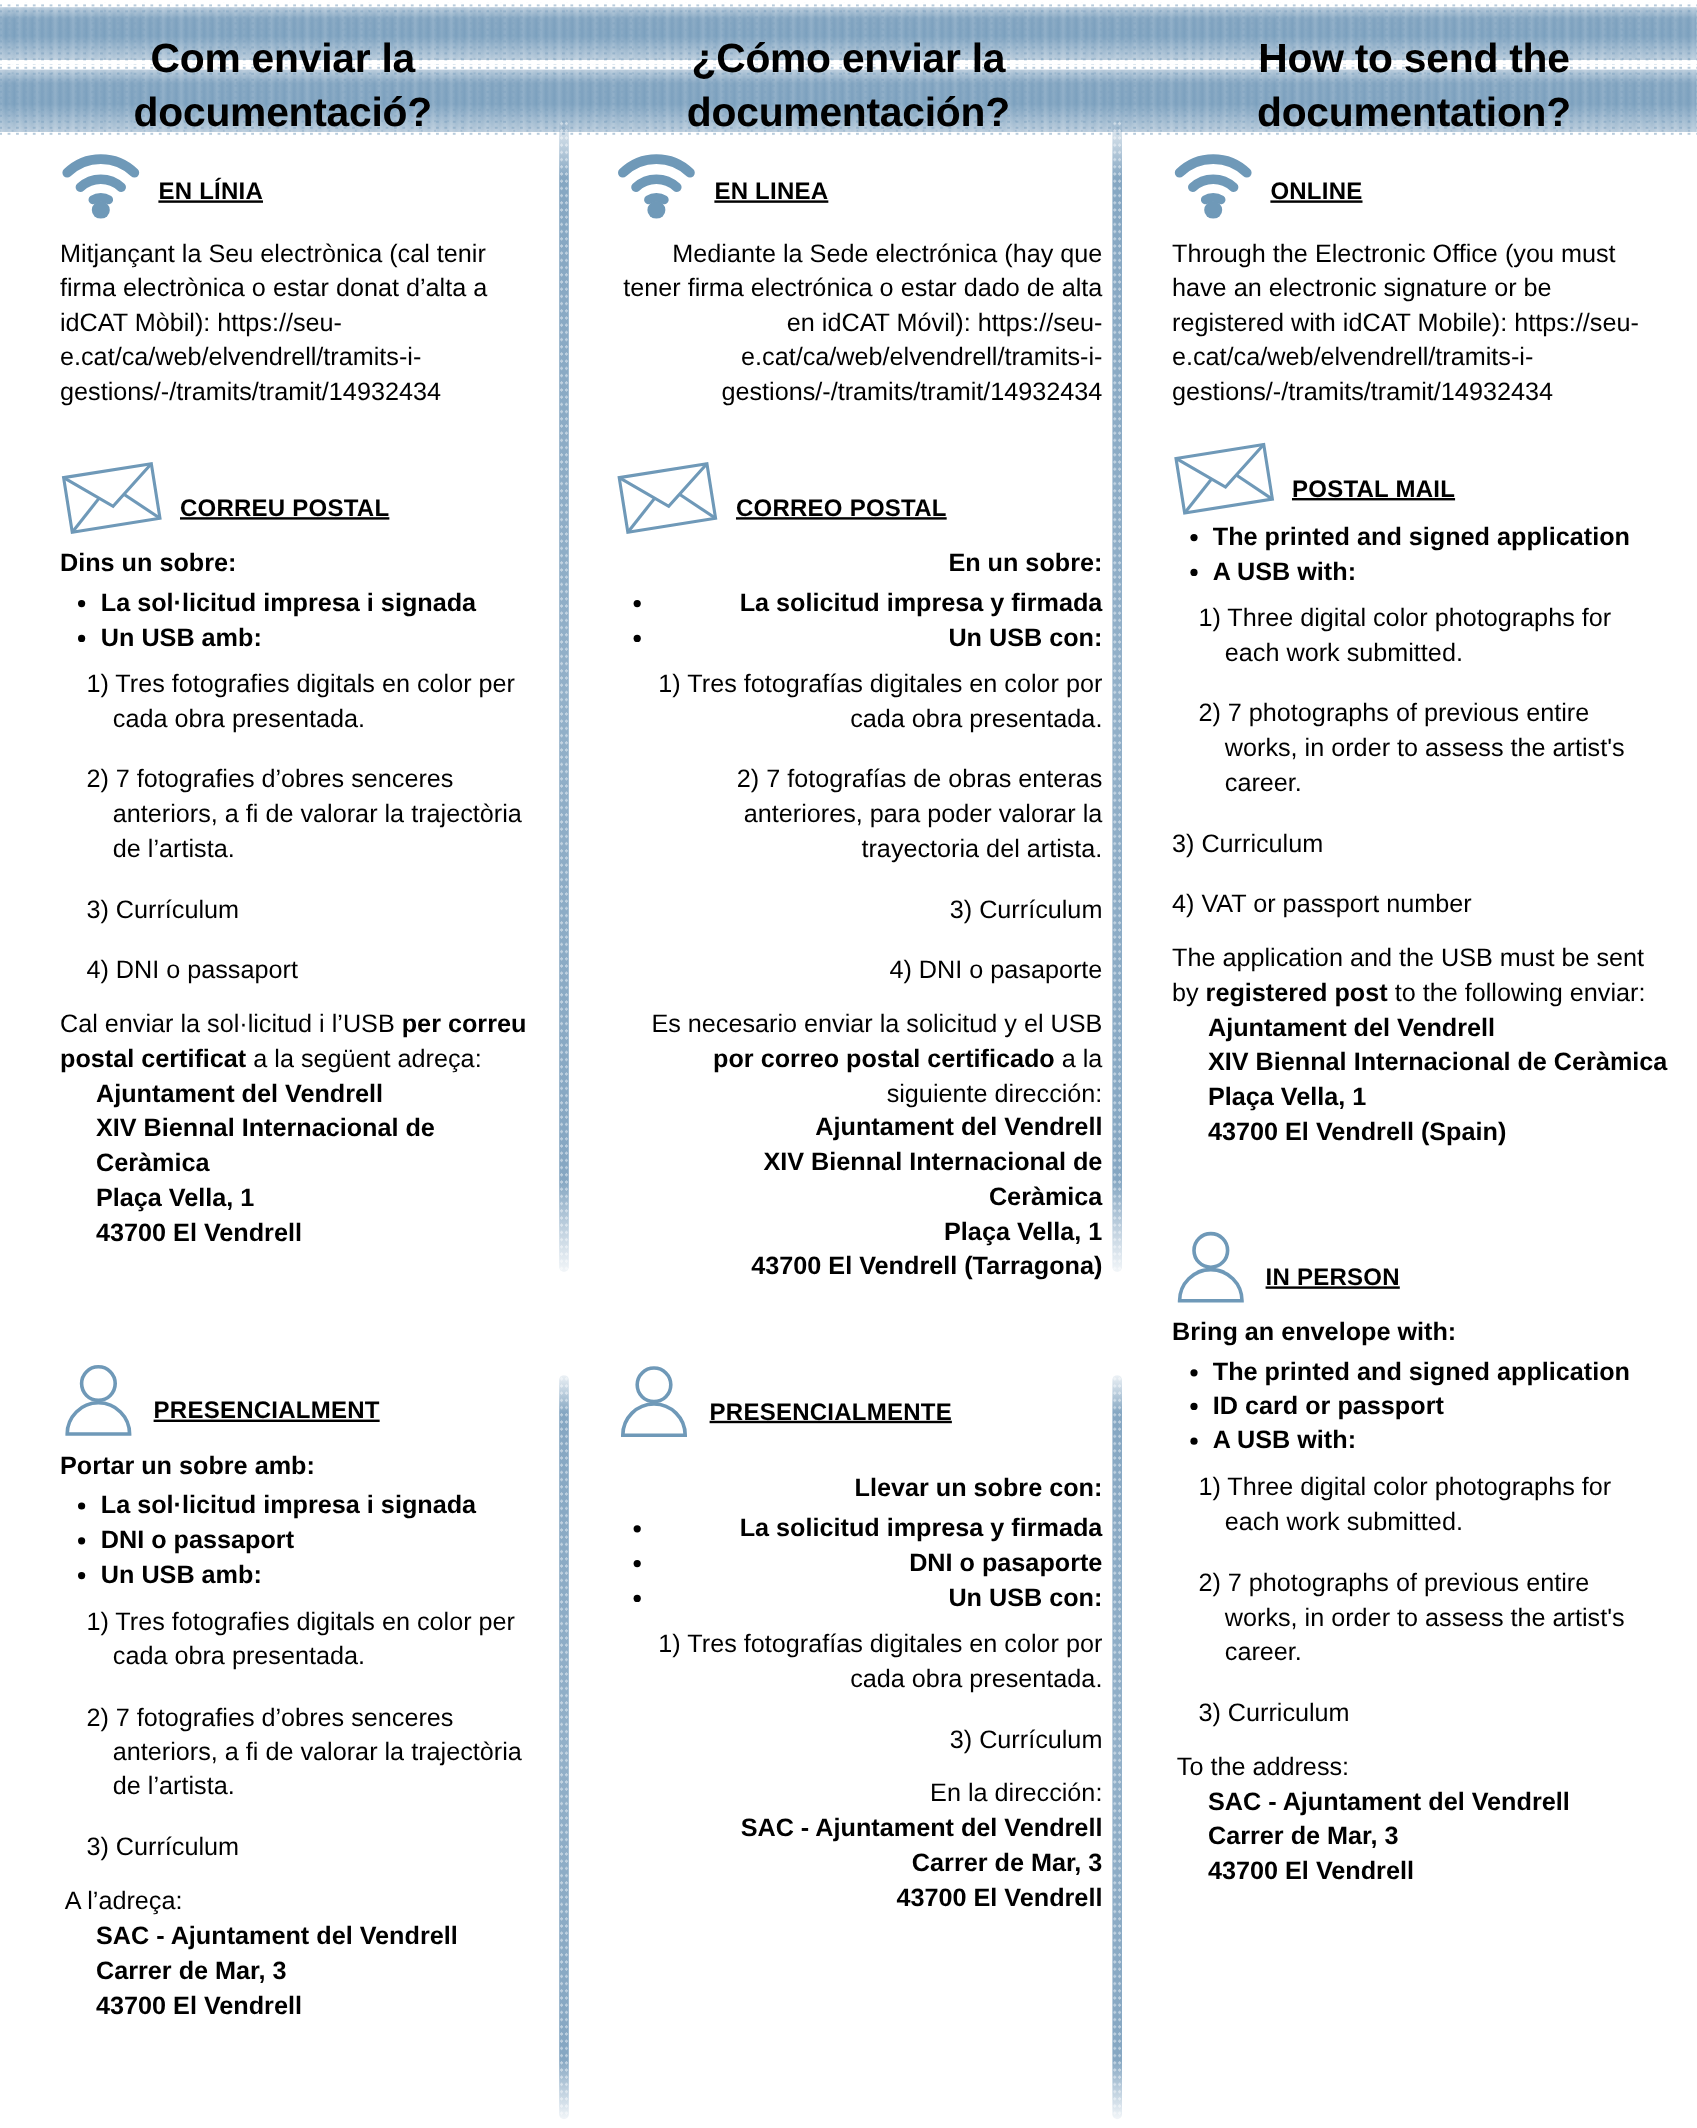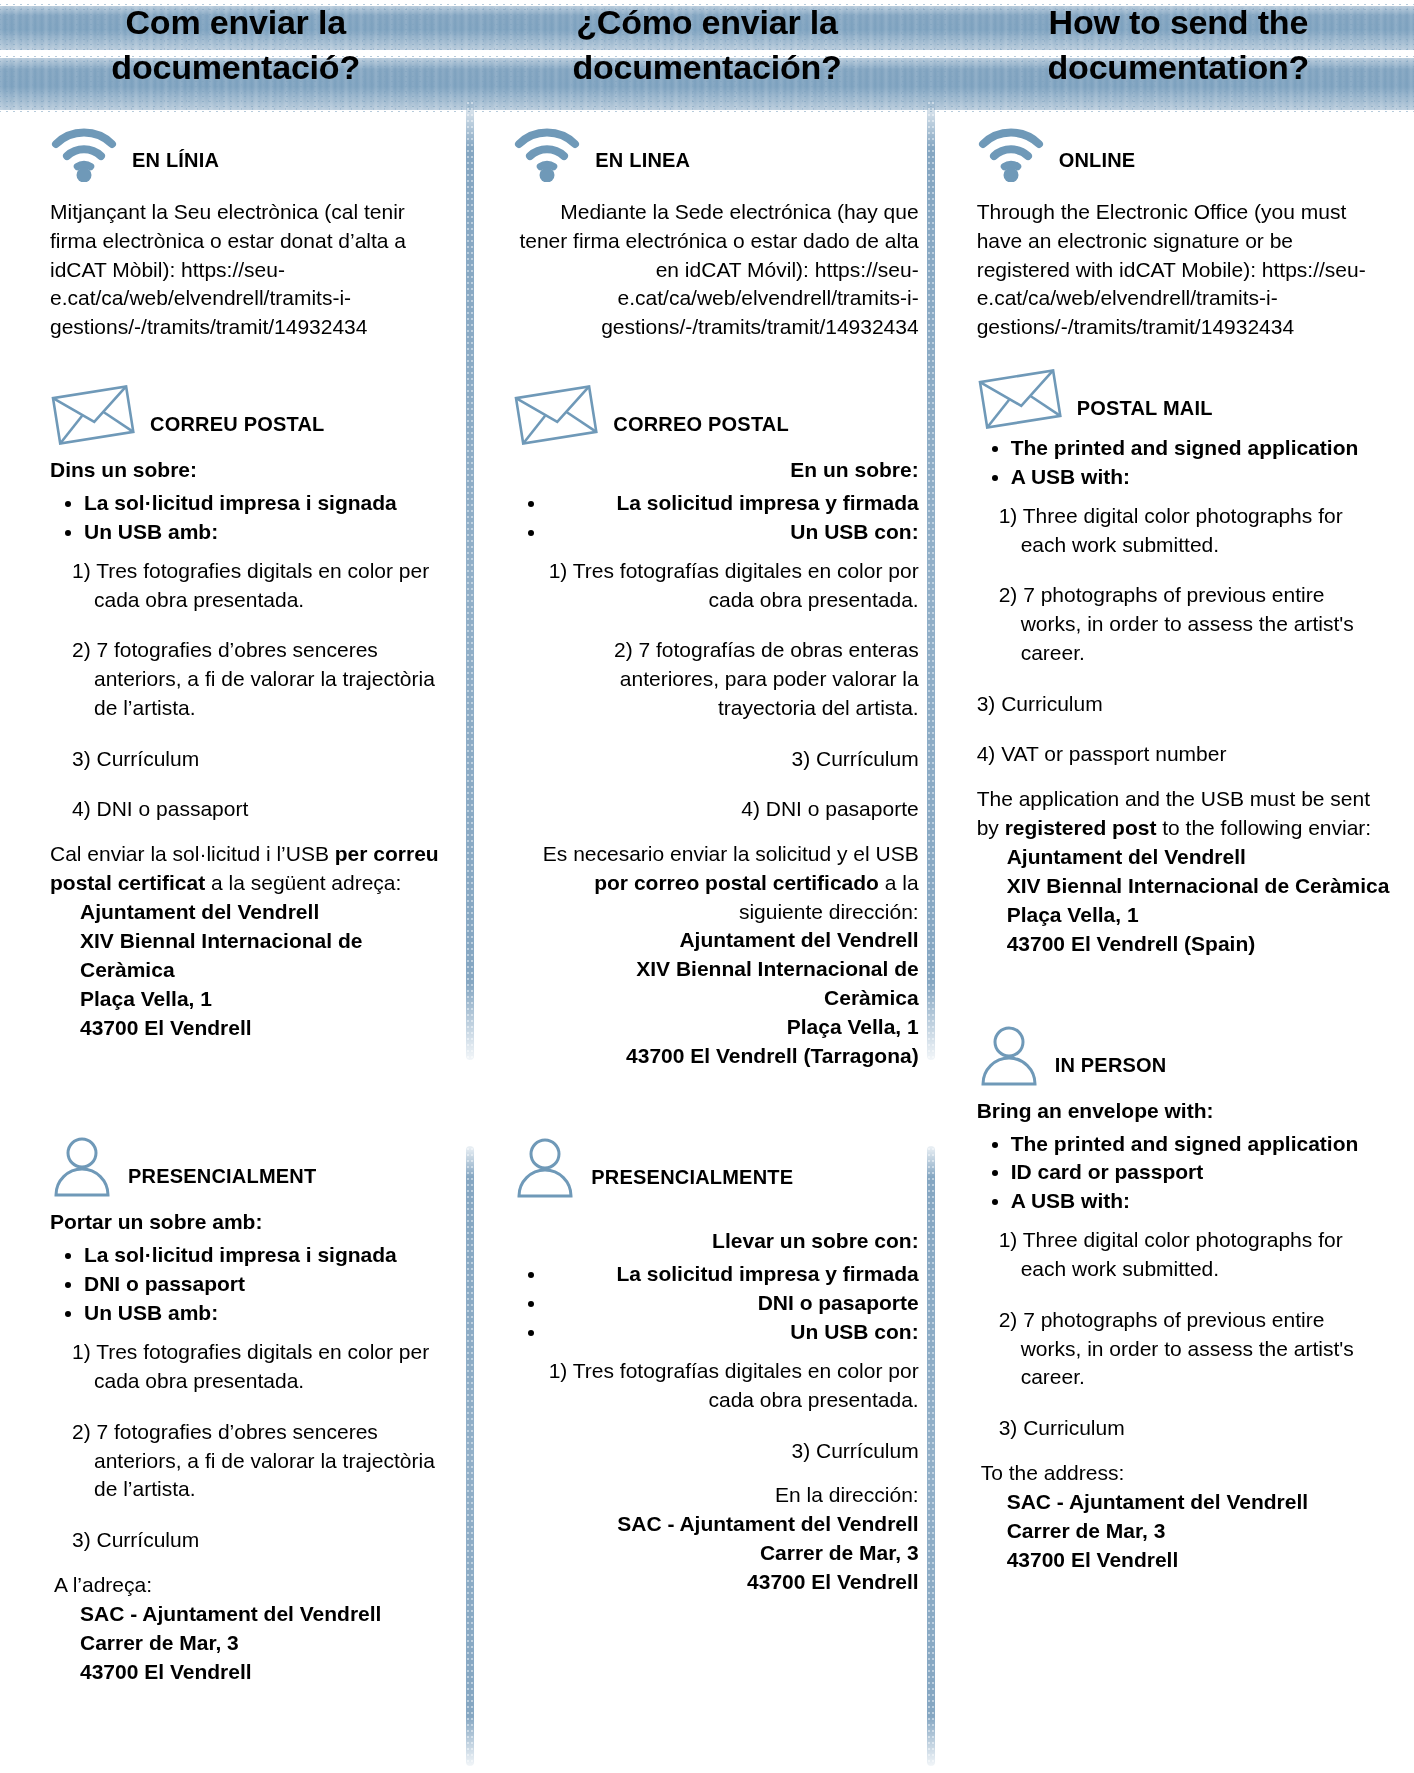--- a/index.html
+++ b/index.html
@@ -65,24 +65,25 @@
     position: absolute;
     left: 0; top: 0;
     width: 1414px;
     height: 112px;
     display: flex;
     z-index: 3;
   }
   .title-cell {
     flex: 0 0 33.333%;
     display: flex;
-    align-items: flex-start;
+    align-items: center;
     justify-content: center;
     text-align: center;
     padding: 0 14px;
+    margin-top: 32px;
   }
   .title-cell h1 {
     margin: 0;
     font-size: 34px;
     line-height: 1.32;
     font-weight: bold;
     letter-spacing: -0.2px;
     color: #000;
   }
 
@@ -139,20 +140,21 @@
     flex: 0 0 auto;
     display: block;
     line-height: 0;
   }
   .sec-head .sec-label {
     font-size: 20px;
     font-weight: bold;
     letter-spacing: 0.2px;
     padding-bottom: 10px;
     white-space: nowrap;
+    text-decoration: underline;
   }
 
   
   .para {
     font-size: 21px;
     line-height: 1.37;
     margin: 16px 0 0 0;
   }
   .para b { font-weight: bold; }
 

